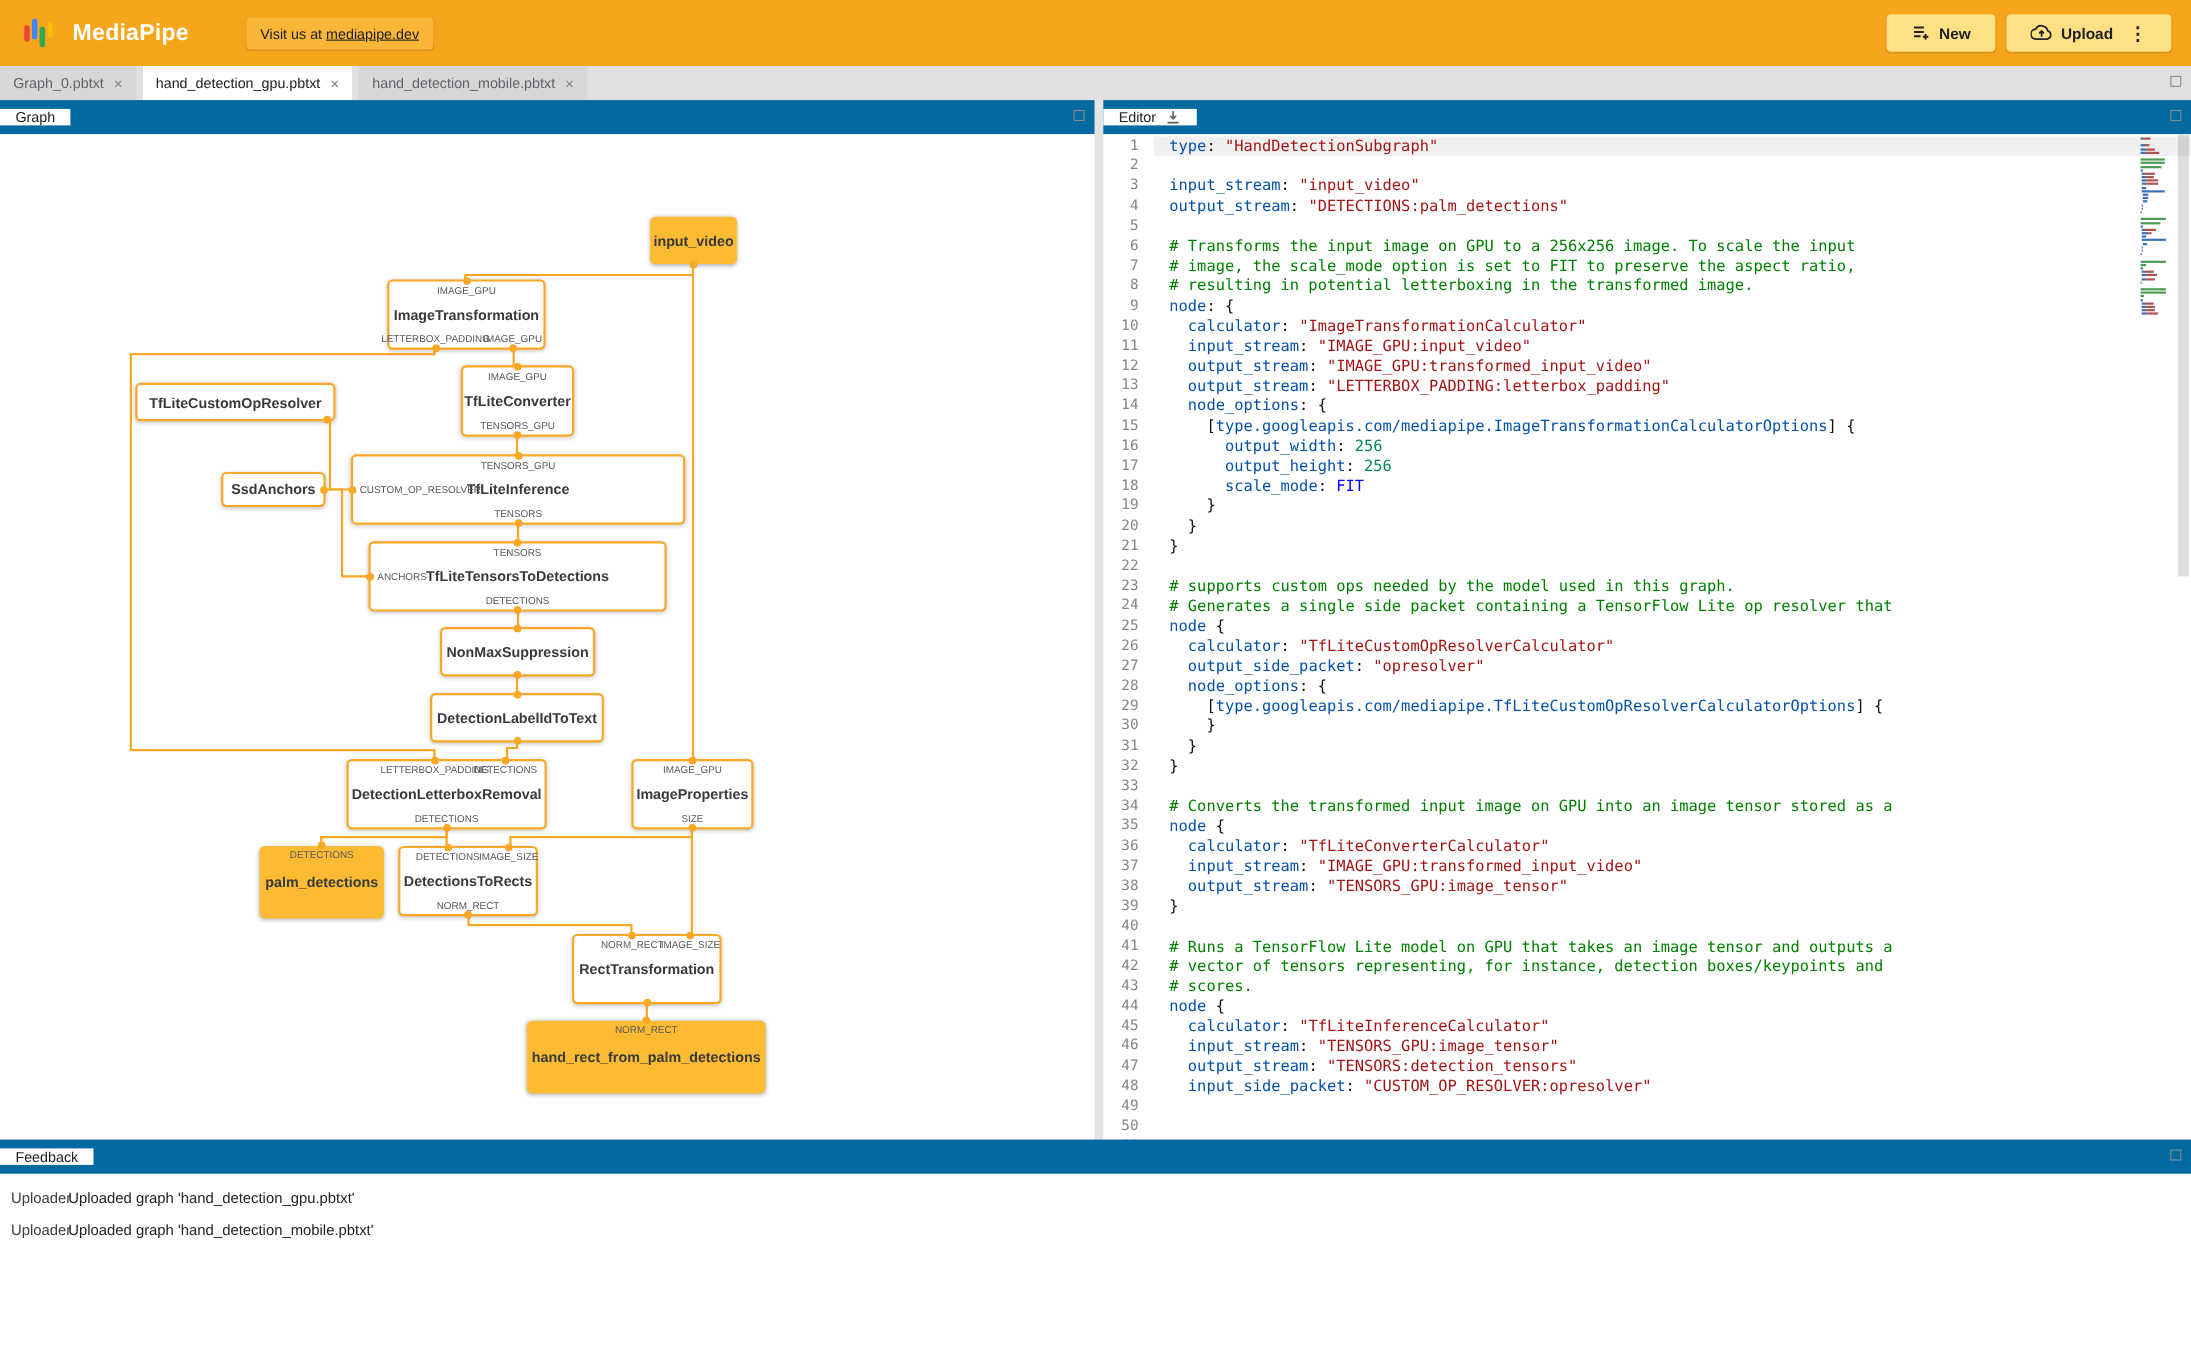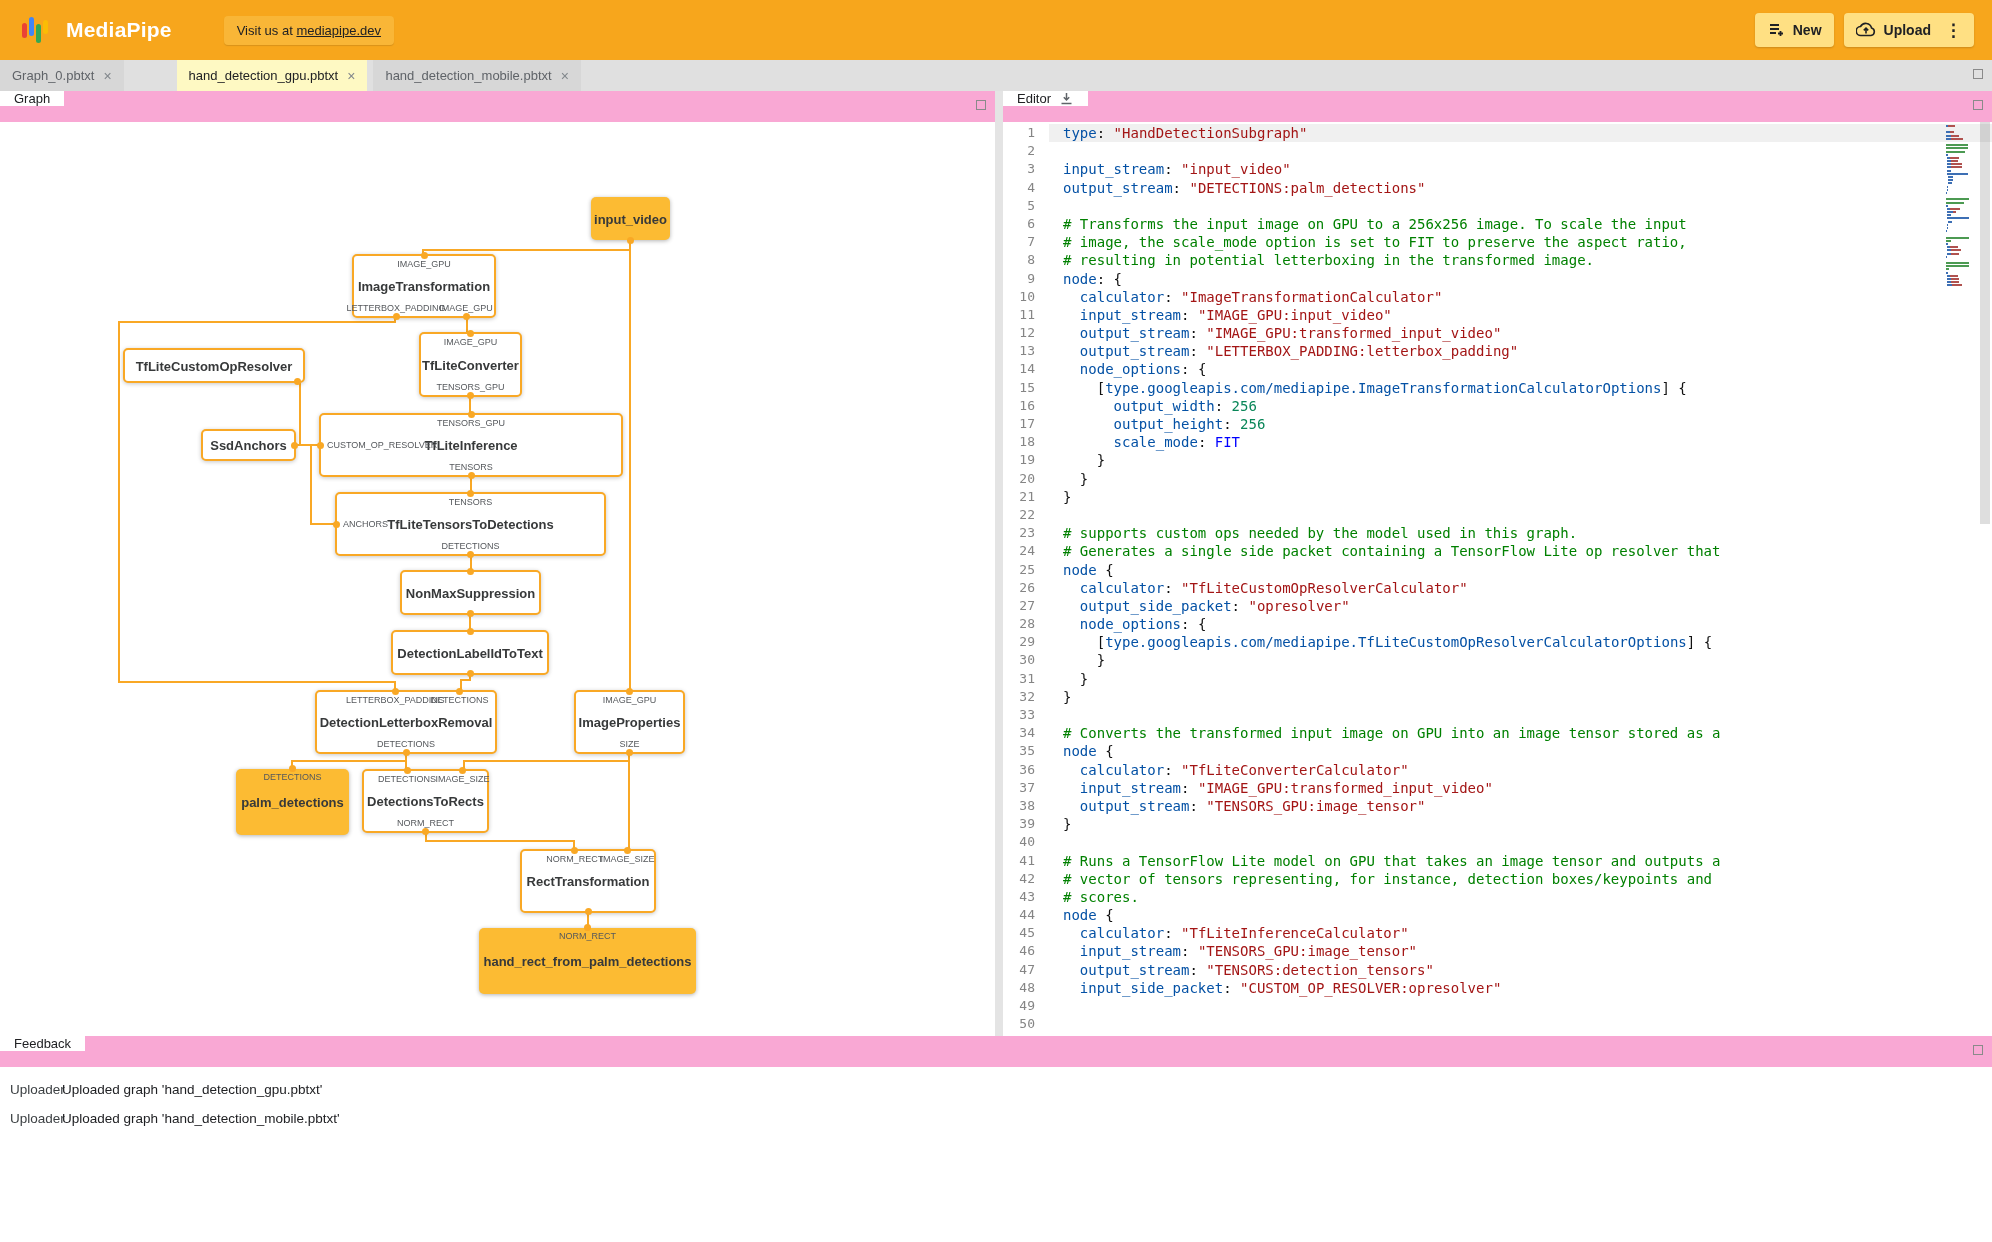--- a/index.html
+++ b/index.html
@@ -14,39 +14,39 @@
 
   
   .header{height:60px;background:var(--header-bg);display:flex;align-items:center;padding:0 18px;}
   .logo{width:36px;height:36px;display:flex;align-items:center;justify-content:center;}
   .app-title{font-size:21px;font-weight:700;color:#fff;margin-left:12px;letter-spacing:.2px;}
   .visit-badge{margin-left:52px;background:var(--badge-bg);border-radius:4px;padding:7px 13px;
                font-size:13px;color:#202124;box-shadow:0 1px 1px rgba(0,0,0,.12);}
   .visit-badge a{color:#202124;}
   .header-right{margin-left:auto;display:flex;align-items:center;gap:10px;}
   .hbtn{height:34px;background:var(--btn-bg);border:none;border-radius:4px;display:flex;
-        align-items:center;gap:8px;padding:0 12px;font-size:14px;font-weight:700;color:#202124;
+        align-items:center;gap:8px;padding:0 22px;font-size:14px;font-weight:700;color:#202124;
         box-shadow:0 1px 2px rgba(0,0,0,.18);cursor:pointer;font-family:inherit;}
   .hbtn .dots{font-size:17px;font-weight:700;margin-left:6px;line-height:1;}
 
   
   .tabbar{height:31px;background:#e0e0e0;display:flex;align-items:stretch;position:relative;}
   .ftab{display:flex;align-items:center;gap:9px;padding:0 12px;font-size:13px;color:#5f6368;
         background:#d7d7d7;margin-right:6px;cursor:pointer;}
-  .ftab.active{background:#fef9c3;color:#202124;margin-left:47px;}
+  .ftab.active{background:#ffffff;color:#202124;}
   .tab-close{font-size:14px;color:#80868b;line-height:1;}
   .corner-icon{position:absolute;right:9px;top:9px;width:10px;height:10px;border:1.5px solid #8a8a8a;background:transparent;}
 
   
   .main{display:flex;height:945px;}
   .panel{display:flex;flex-direction:column;}
   .panel-graph{width:995px;}
   .panel-gap{width:8px;}
   .panel-editor{flex:1;}
-  .panel-strip{height:31px;background:#f9a8d4;display:flex;align-items:flex-start;position:relative;}
+  .panel-strip{height:31px;background:#0369a1;display:flex;align-items:center;position:relative;}
   .panel-tab{background:#fff;display:flex;align-items:center;gap:8px;padding:0 14px;
              font-size:13px;color:#202124;cursor:pointer;}
   .maxicon{position:absolute;right:9px;top:9px;width:10px;height:10px;border:1.5px solid #8a8a8a;}
 
   
   .graph-canvas{position:relative;background:#fff;height:914px;overflow:hidden;}
   .edges{position:absolute;left:0;top:0;z-index:1;}
   .edges polyline{fill:none;stroke:var(--accent);stroke-width:2;}
   .gnode{position:absolute;border-radius:5px;z-index:2;}
   .gnode.calculator{background:#fff;border:2px solid var(--accent);box-shadow:0 1px 4px rgba(0,0,0,.22);}

